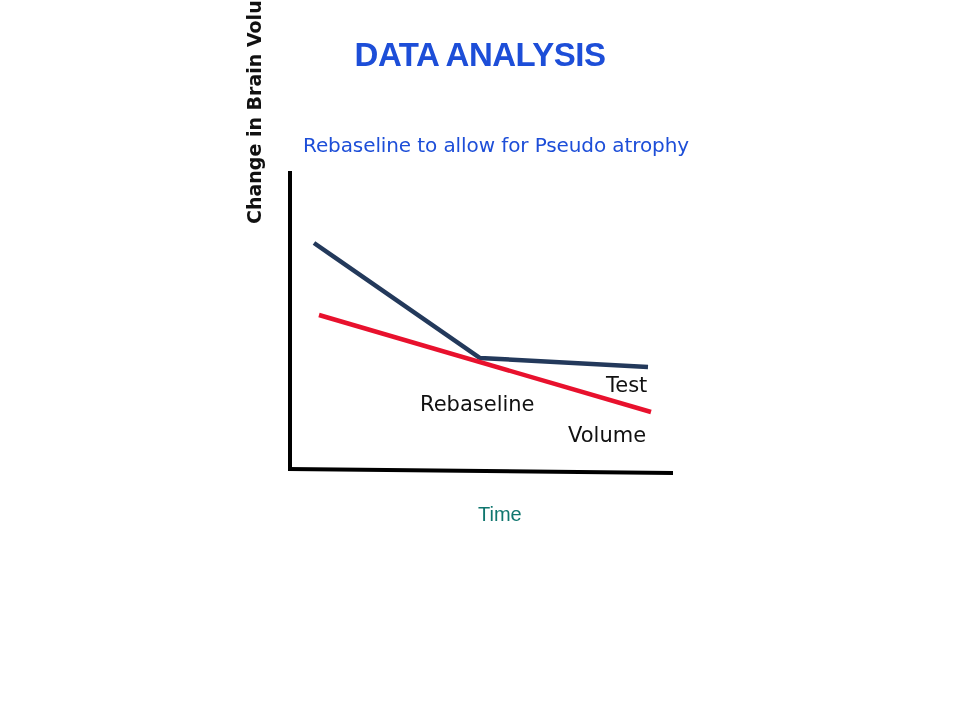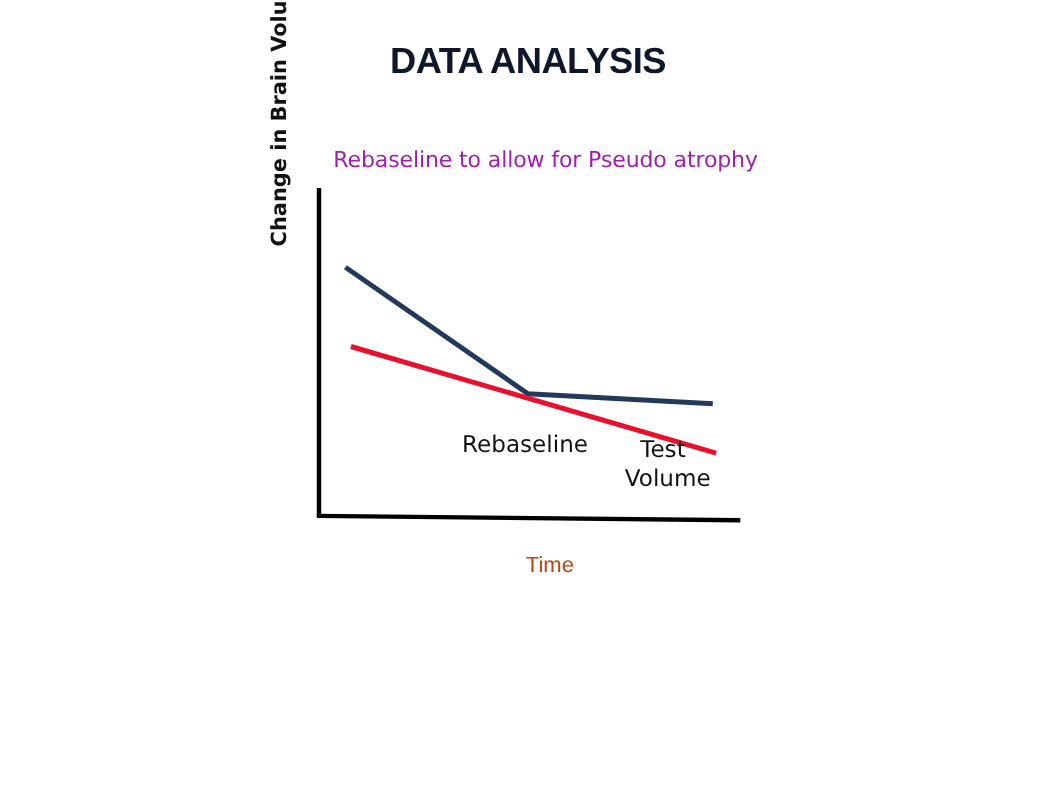--- a/index.html
+++ b/index.html
@@ -25,41 +25,41 @@
   #slide-title {
     position: absolute;
     left: 0;
     top: 36px;
     width: 960px;
     text-align: center;
     font-family: "Liberation Sans", sans-serif;
     font-weight: bold;
     font-size: 33px;
     letter-spacing: -0.5px;
-    color: #0f172a;
+    color: #1d4ed8;
     white-space: nowrap;
   }
 
   
   #chart-area {
     position: absolute;
     left: 0;
     top: 0;
     width: 960px;
     height: 720px;
   }
 
   #chart-subtitle {
     position: absolute;
     left: 303px;
     top: 133px;
     font-family: "DejaVu Sans", sans-serif;
     font-size: 20px;
     font-weight: normal;
-    color: #a21caf;
+    color: #1d4ed8;
     white-space: nowrap;
     letter-spacing: -0.1px;
   }
 
   
   #y-axis-label {
     position: absolute;
     left: 243px;
     top: 198px;
     width: 260px;
@@ -74,34 +74,34 @@
     text-align: left;
   }
 
   
   #x-axis-label {
     position: absolute;
     left: 478px;
     top: 503px;
     font-family: "Liberation Sans", sans-serif;
     font-size: 20px;
-    color: #c2410c;
+    color: #0f766e;
     white-space: nowrap;
   }
 
   
   .plot-label {
     position: absolute;
     font-family: "DejaVu Sans", sans-serif;
     font-size: 21px;
     color: #111111;
     white-space: nowrap;
   }
   #label-rebaseline { left: 420px; top: 392px; }
-  #label-test       { left: 582px; top: 373px; margin-top: 23px; }
+  #label-test       { left: 606px; top: 373px; }
   #label-placebo    { left: 568px; top: 423px; }
 
   #plot-svg {
     position: absolute;
     left: 0;
     top: 0;
     width: 960px;
     height: 720px;
     pointer-events: none;
   }

